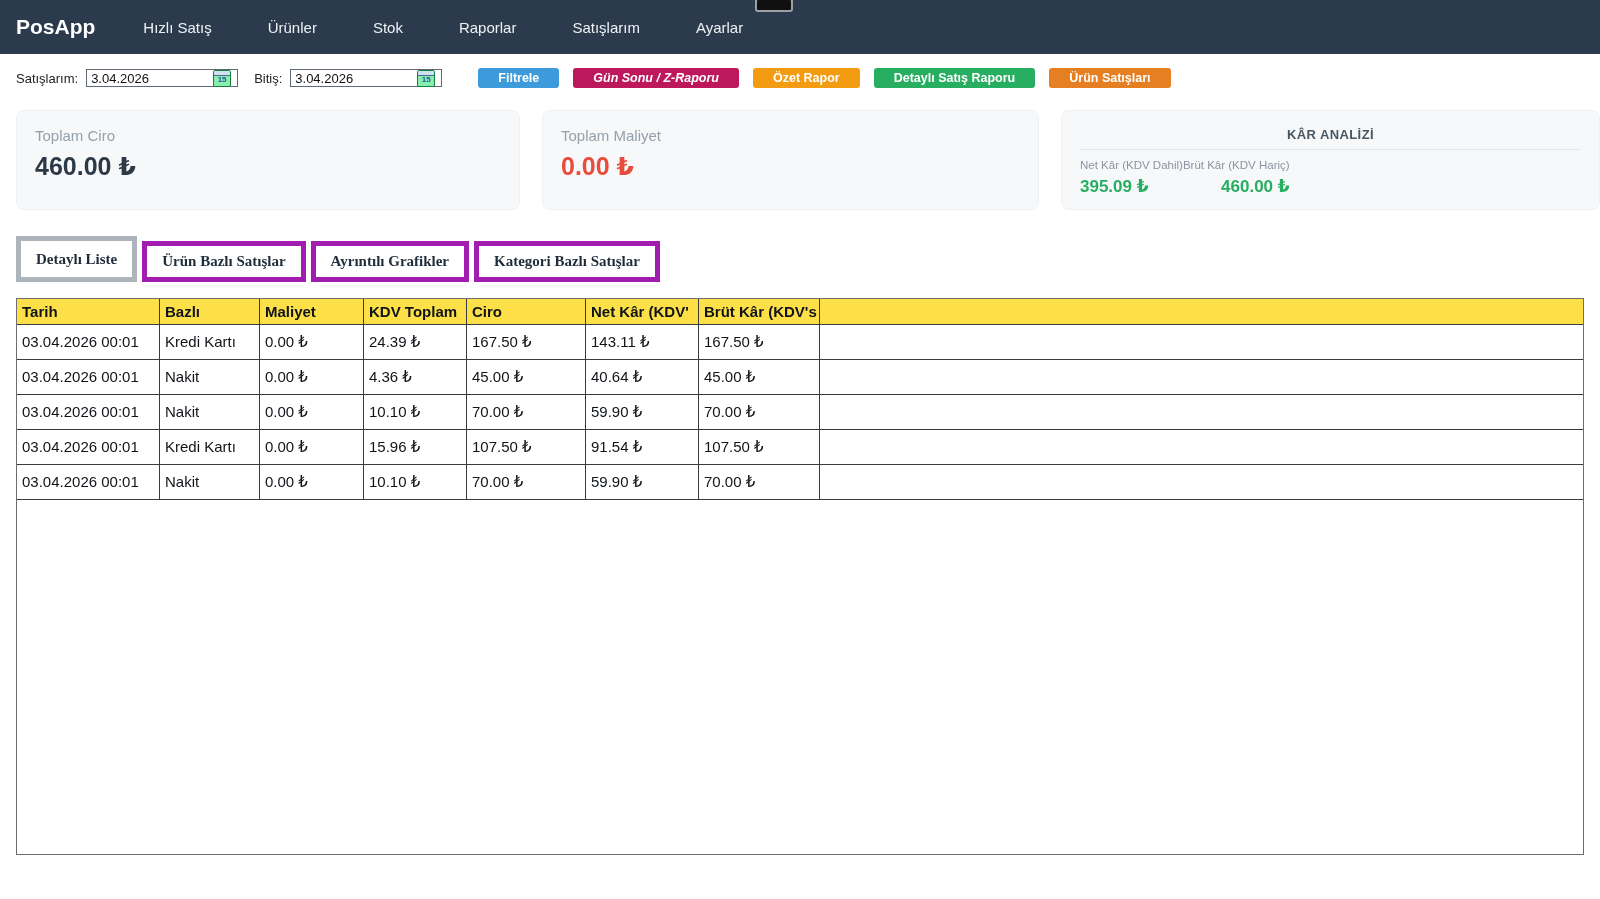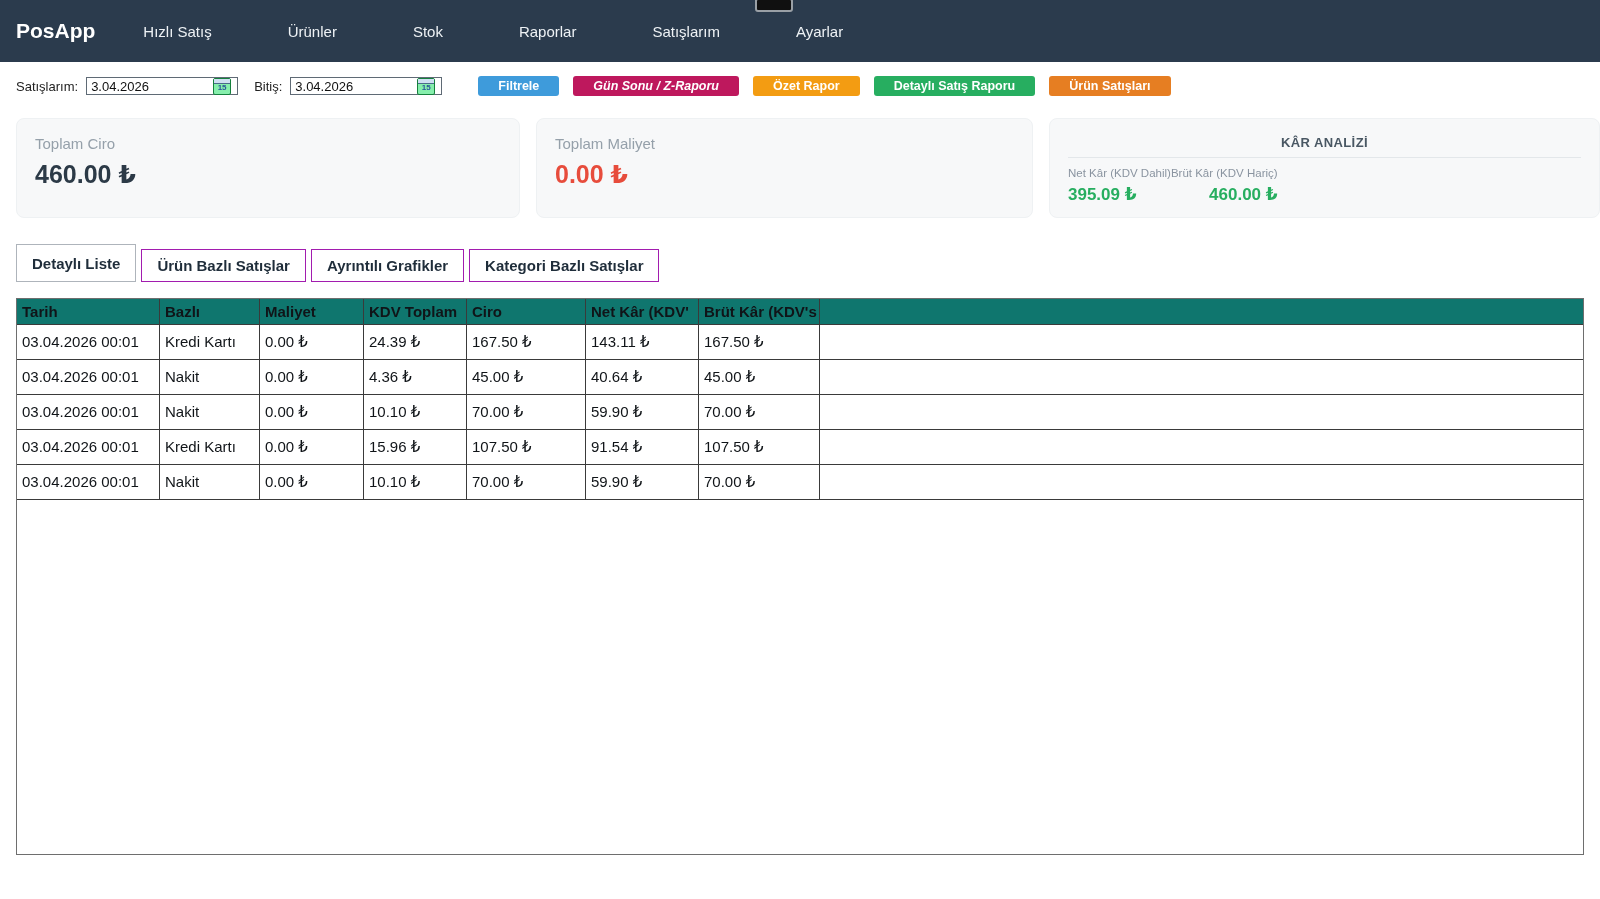--- a/index.html
+++ b/index.html
@@ -4,25 +4,25 @@
 <style>
   * { margin:0; padding:0; box-sizing:border-box; }
   html,body { width:1600px; height:899px; }
   body {
     font-family:"Liberation Sans","DejaVu Sans",sans-serif;
     background:#ffffff; color:#1f2d3a; overflow:hidden; position:relative;
   }
 
   
   .navbar {
-    height:62px; background:#2b3b4d; display:flex; align-items:center;
+    height:54px; background:#2b3b4d; display:flex; align-items:center;
     padding:0 16px; position:relative;
   }
   .logo { color:#ffffff; font-size:21px; font-weight:bold; margin-right:48px; }
-  .nav-menu { display:flex; align-items:flex-start; gap:76px; }
+  .nav-menu { display:flex; align-items:flex-start; gap:56px; }
   .nav-item { color:#eef2f5; font-size:15px; cursor:pointer; }
   .window-control {
     position:absolute; left:755px; top:-2px; width:38px; height:14px;
     background:#101010; border:2px solid #9aa0a6; border-radius:3px;
   }
 
   
   .filter-bar { display:flex; align-items:center; padding:14px 16px 12px 16px; }
   .filter-label { font-size:13px; color:#222; margin-right:8px; }
   .date-picker {
@@ -46,21 +46,21 @@
 
   .filter-buttons { display:flex; align-items:center; margin-left:6px; }
   .action-btn {
     height:20px; border:none; border-radius:3px; color:#fff;
     font-size:12.5px; font-weight:bold; padding:0 20px; margin-left:14px;
     cursor:pointer; font-family:"Liberation Sans","DejaVu Sans",sans-serif;
     white-space:nowrap;
   }
 
   
-  .cards { display:flex; gap:16px; padding:10px 0 0 16px; }
+  .cards { display:flex; gap:22px; padding:10px 0 0 16px; }
   .card {
     background:#f7f8f9; border:1px solid #eef1f3; border-radius:8px;
     height:100px; padding:16px 18px;
   }
   .card-ciro { width:504px; }
   .card-maliyet { width:497px; }
   .card-kar { flex:1; }
   .card-label { font-size:15px; color:#95a0aa; }
   .card-value { font-size:25px; font-weight:bold; color:#2c3a47; margin-top:8px; }
   .card-value.red { color:#e74c3c; }
@@ -69,38 +69,38 @@
     letter-spacing:.4px; padding-bottom:7px; border-bottom:1px solid #e3e7ea;
   }
   .kar-row { display:flex; margin-top:9px; }
   .kar-col-right { text-align:right; }
   .kar-sub-label { font-size:11.5px; color:#8a94a0; }
   .kar-sub-value { font-size:17px; font-weight:bold; color:#27ae60; margin-top:5px; }
 
   
   .tab-strip { display:flex; align-items:flex-end; margin:26px 16px 16px 16px; }
   .tab {
-    background:#ffffff; border:1px solid #a21caf; font-size:15px; font-weight:600;
-    color:#1f2d3a; padding:7px 15px; margin-right:5px; cursor:pointer; white-space:nowrap;
+    background:#ffffff; border:5px solid #a21caf; font-size:15px; font-weight:600;
+    color:#1f2d3a; padding:7px 15px; margin-right:5px; cursor:pointer; white-space:nowrap;font-family:Liberation Serif, serif;
   }
   .tab.active { font-weight:700; padding:10px 15px 9px 15px; border-color:#aeb4bb; }
 
   
   .table-wrap {
     margin:0 16px; border:1px solid #6e6e6e; height:557px; background:#fff;
     overflow:hidden;
   }
   .grid-row { display:grid; grid-template-columns:143px 100px 104px 103px 119px 113px 121px auto; }
   .cell {
     border-right:1px solid #3a3a3a; border-bottom:1px solid #3a3a3a;
     font-size:15px; color:#101418; padding:8px 5px 8px 5px; white-space:nowrap; overflow:hidden;
   }
   .cell.filler { border-right:none; }
   .cell.head {
-    background:#0f766e; font-weight:bold; padding:4px 5px; font-size:15px;
+    background:#fde047; font-weight:bold; padding:4px 5px; font-size:15px;
   }
 </style>
 </head>
 <body>
 
 <div class="navbar">
   <div class="logo">PosApp</div>
   <div class="nav-menu">
       <div class="nav-item">Hızlı Satış</div>
       <div class="nav-item">Ürünler</div>

